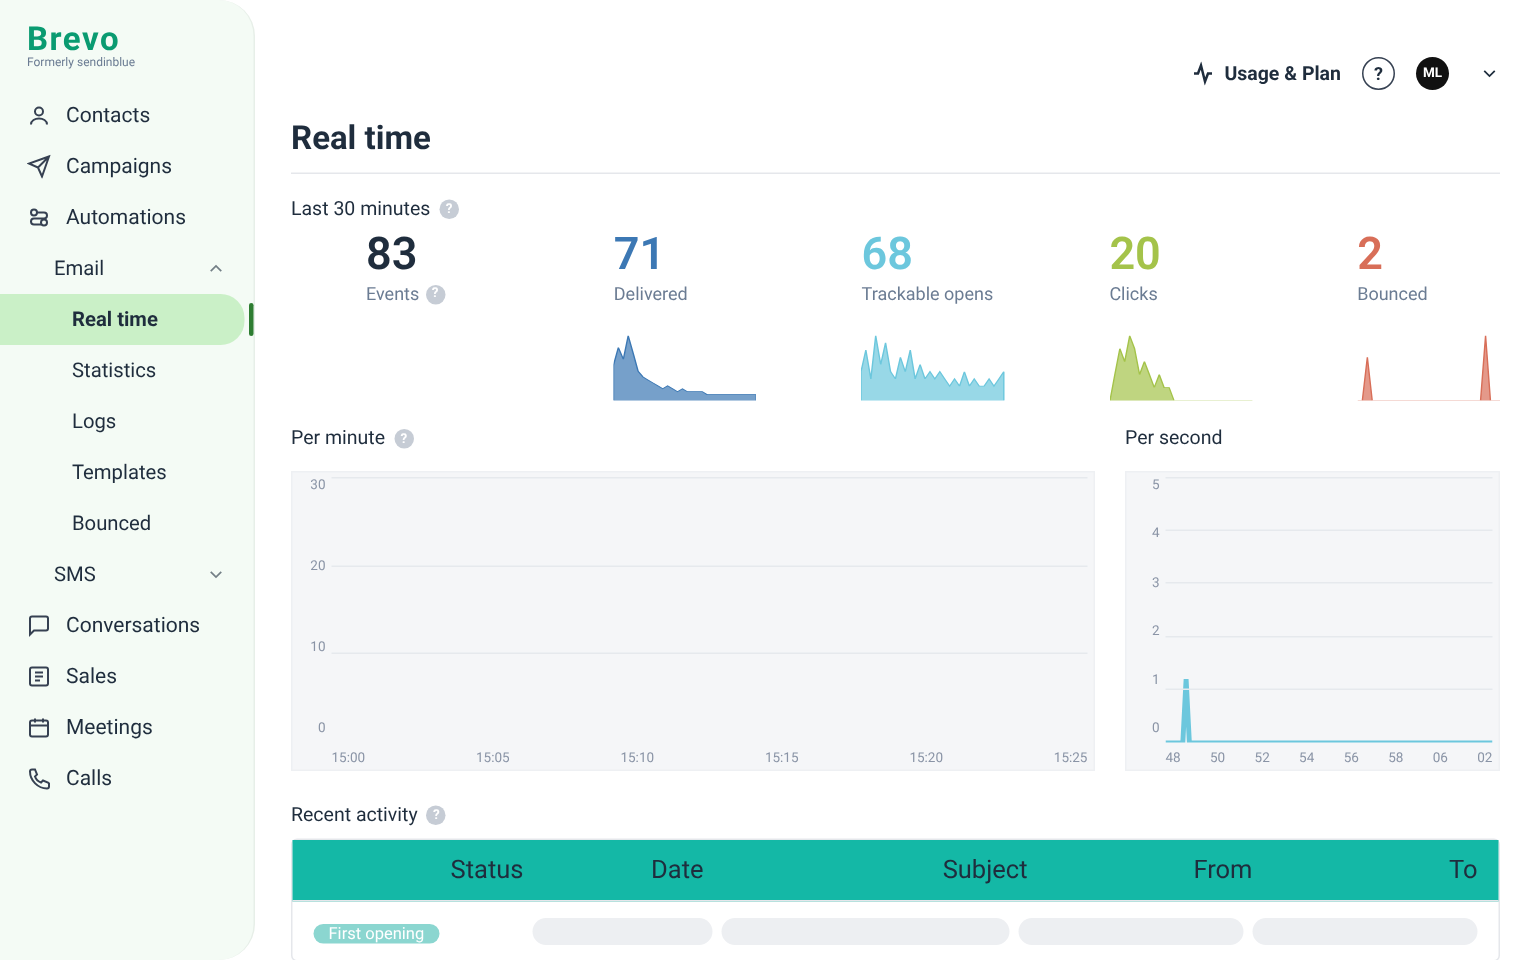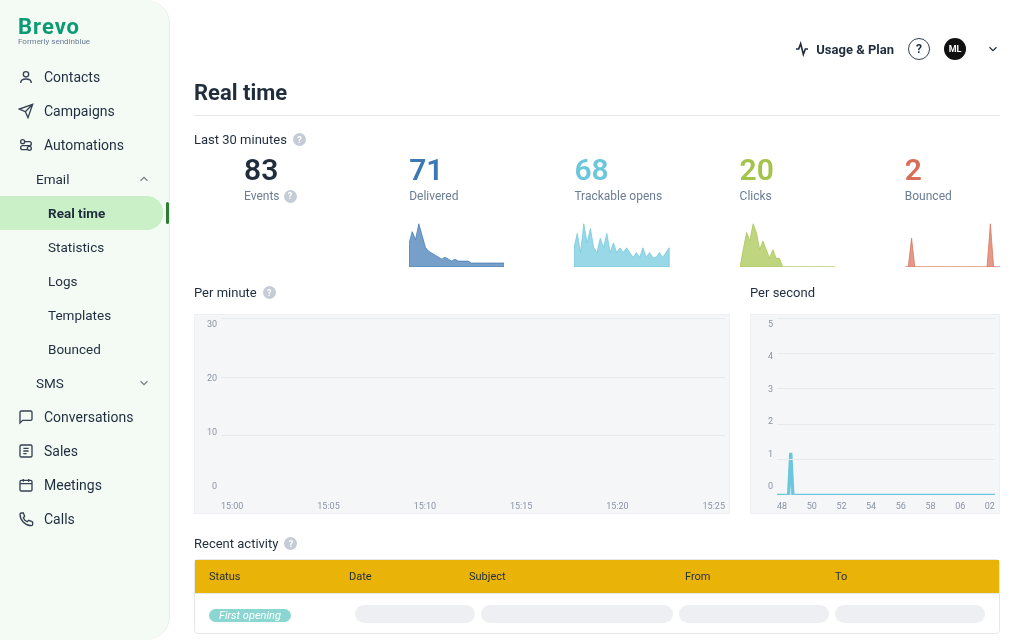--- a/index.html
+++ b/index.html
@@ -64,23 +64,23 @@
   .grid-h{position:absolute;left:0;right:0;height:1px;background:var(--chart-grid);}
   .bars{position:absolute;left:0;right:0;bottom:0;display:flex;align-items:flex-end;gap:3px;height:100%;}
   .bar{flex:1;display:flex;flex-direction:column-reverse;min-width:0;}
   .seg{width:100%;}
   .x-axis{position:absolute;left:26px;right:4px;bottom:2px;display:flex;justify-content:space-between;}
   .x-axis span{font-size:9px;color:#8a94a6;}
   .line-svg{position:absolute;left:0;right:0;bottom:0;height:100%;width:100%;}
   
   .recent{margin-top:22px;}
   .table{border:1px solid var(--border);border-radius:4px;margin-top:8px;}
-  .thead{display:grid;grid-template-columns:140px 120px 1fr 150px 150px;padding:10px 14px;font-size:11px;color:var(--text);background:#eab308;border-bottom:1px solid var(--border);}
+  .thead{display:grid;grid-template-columns:140px 120px 1fr 150px 150px;padding:10px 14px;font-size:17px;color:var(--text);background:#14b8a6;border-bottom:1px solid var(--border);text-align:right;}
   .trow{display:grid;grid-template-columns:140px 120px 1fr 150px 150px;padding:10px 14px;align-items:center;gap:6px;}
-  .pill{display:inline-flex;padding:0 10px;border-radius:12px;font-size:11px;color:#fff;font-style:italic;}
+  .pill{display:inline-flex;padding:0 10px;border-radius:12px;font-size:11px;color:#fff;}
   .skeleton{height:18px;background:var(--skeleton);border-radius:9px;}
   svg{display:block;}
 </style>
 </head>
 <body>
 
 <div class="app">
 
   <aside class="sidebar">
     <div class="logo">

